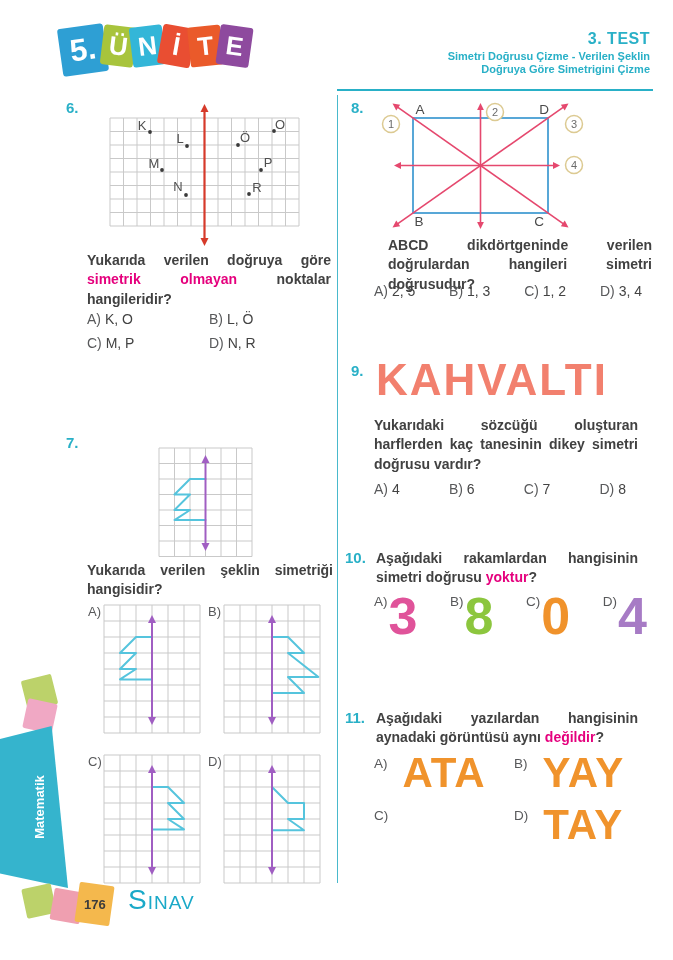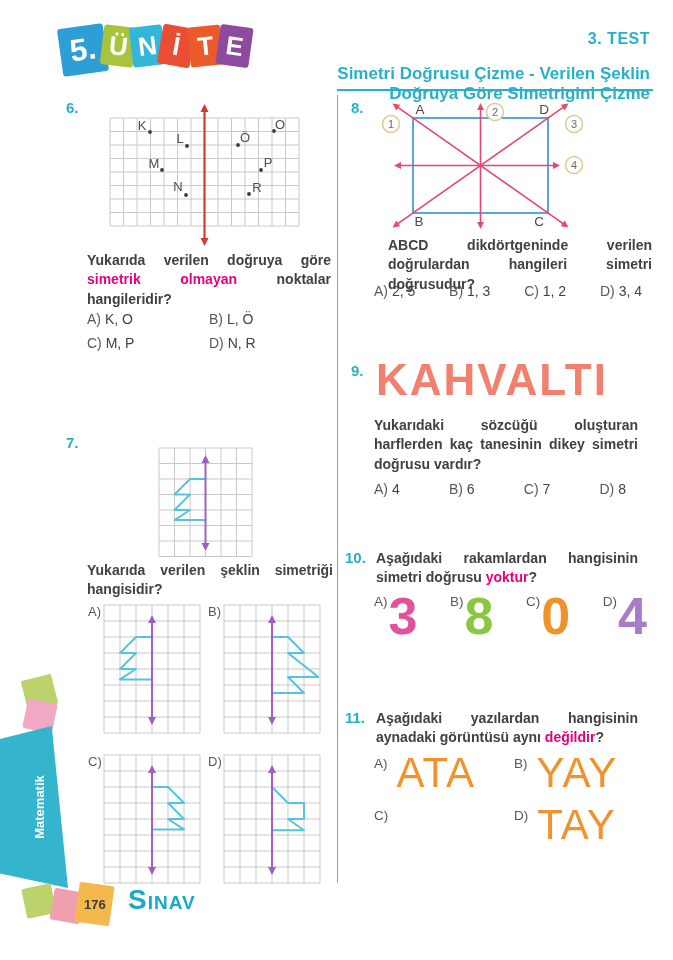--- a/index.html
+++ b/index.html
@@ -6,21 +6,21 @@
   body{font-family:"Liberation Sans", sans-serif; background:#ffffff;}
   .page{position:relative;width:673px;height:960px;background:#fff;overflow:hidden;}
   .abs{position:absolute;}
 
   
   .unit-logo{display:flex;align-items:flex-start;}
   .logo-block{width:33px;height:40px;margin-right:-4px;border-radius:3px;display:flex;align-items:center;justify-content:center;color:#fff;font-weight:700;font-size:26px;}
   .logo-block.big{width:46px;height:48px;font-size:31px;}
   .test-head{text-align:right;color:#29b0c7;}
   .test-label{font-size:16px;font-weight:700;letter-spacing:.5px;}
-  .test-sub{font-size:17px;font-weight:700;line-height:1.18;margin-top:16px;}
+  .test-sub{font-size:11px;font-weight:700;line-height:1.18;margin-top:2px;}
   .hr-teal{background:#29b0c7;height:2px;}
   .vdivider{width:1px;background:#49b9cc;}
 
   
   .qnum{color:#29b0c7;font-weight:700;font-size:15px;}
   .qtext{font-size:14px;font-weight:700;color:#414141;text-align:justify;line-height:1.38;}
   .mag{color:#e5007d;}
   .opt{font-size:14px;color:#434343;}
   .optlabel{color:#58595b;}
   .opt2col{display:grid;grid-template-columns:1fr 1fr;row-gap:8px;}
@@ -28,28 +28,28 @@
   .figlabel{font-size:13px;color:#58595b;}
 
   .bigword{font-weight:700;color:#f2806e;font-size:44px;letter-spacing:2px;line-height:1;}
   .digit-row{display:flex;justify-content:space-between;}
   .digit-item{display:flex;align-items:flex-start;}
   .digit-item .optlabel{font-size:13.5px;margin-top:2px;}
   .digit{font-size:52px;font-weight:700;line-height:.95;margin-left:1px;letter-spacing:-1px;}
   .word-grid{display:grid;grid-template-columns:1fr 1fr;row-gap:10px;}
   .word-item{display:flex;align-items:flex-start;}
   .word-item .optlabel{font-size:13.5px;margin-top:4px;}
-  .mirror-word{font-size:42px;font-weight:400;line-height:1;letter-spacing:1px;margin-left:9px;}
+  .mirror-word{font-size:42px;font-weight:700;line-height:1;letter-spacing:1px;margin-left:15px;}
 
   
   .ribbon{background:#35b4cd;clip-path:polygon(0 8%,76% 0,100% 100%,0 91%);}
   .ribbon span{position:absolute;top:50%;left:58%;transform:translate(-50%,-50%) rotate(-90deg);color:#fff;font-size:13px;font-weight:700;white-space:nowrap;}
   .deco{border-radius:2px;}
   .page-num-sq{display:flex;align-items:center;justify-content:center;font-size:13px;font-weight:700;color:#3c3c3c;}
-  .brand{color:#1aa9c8;font-weight:700;letter-spacing:1px;}
+  .brand{color:#1aa9c8;font-weight:400;letter-spacing:1px;}
   .brand .b1{font-size:28px;}
   .brand .b2{font-size:19px;}
   svg{display:block;}
 </style>
 </head>
 <body>
 
 <div class="page">
 
   <div class="abs unit-logo" style="left:60px;top:26px;">

